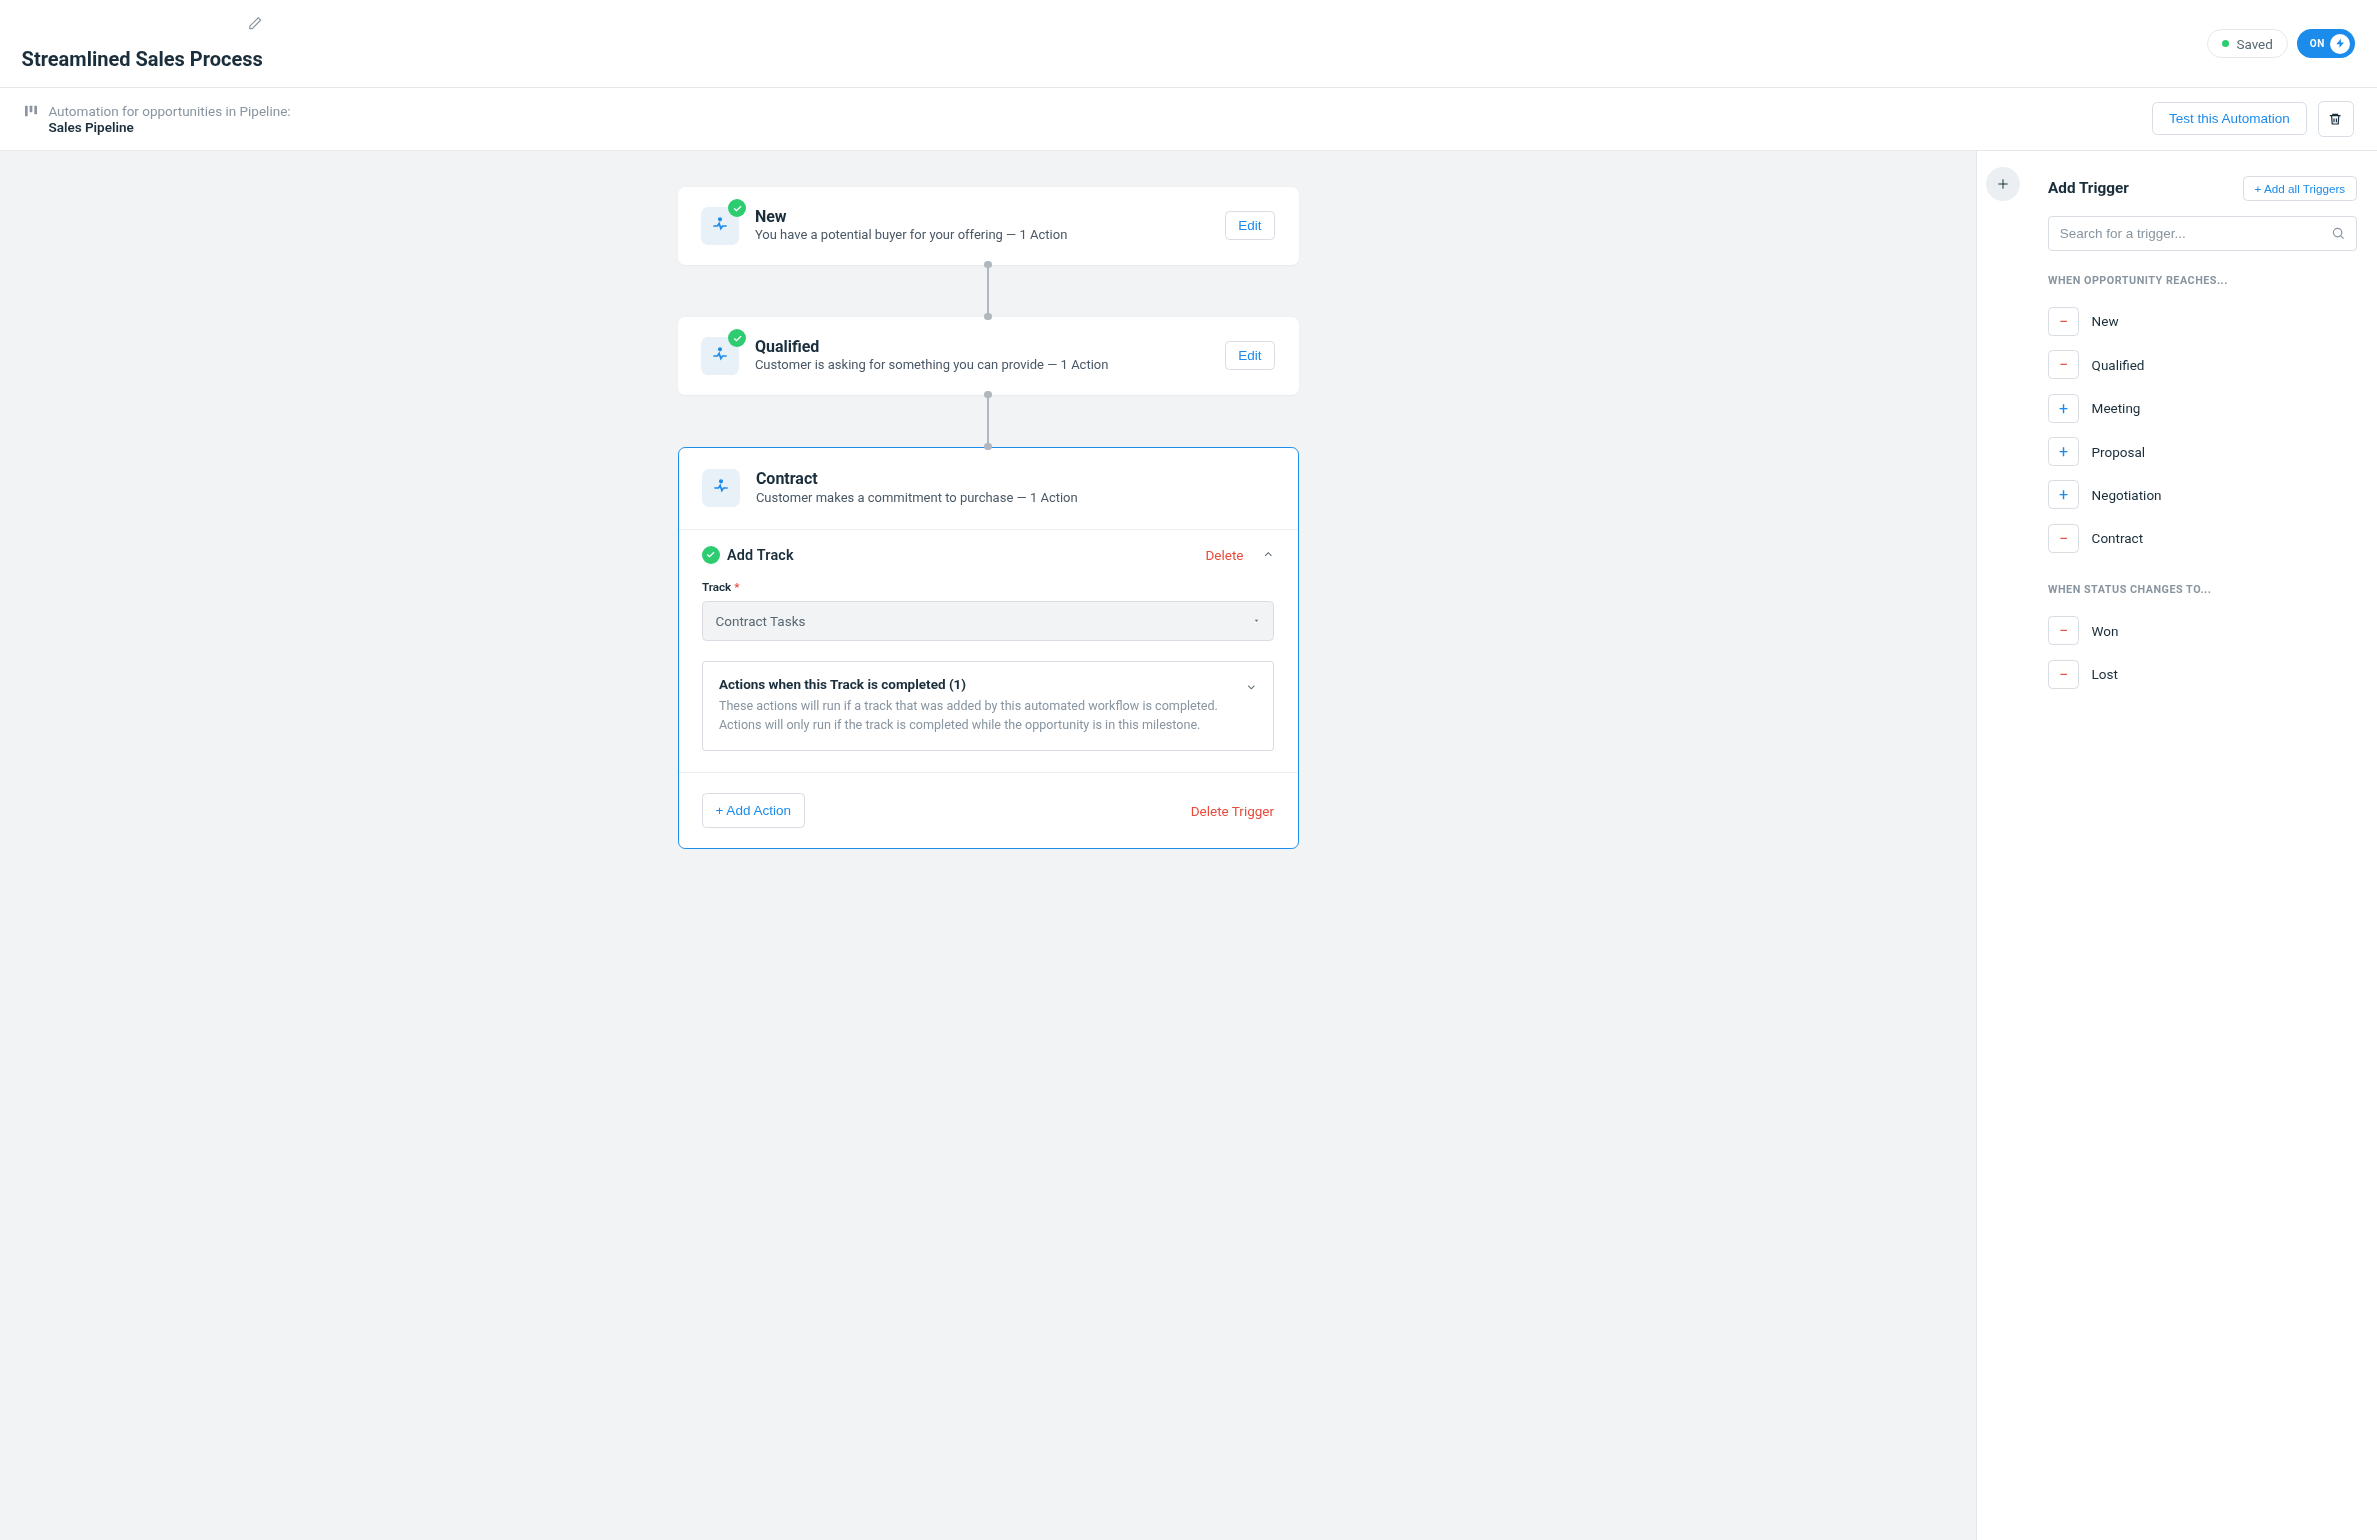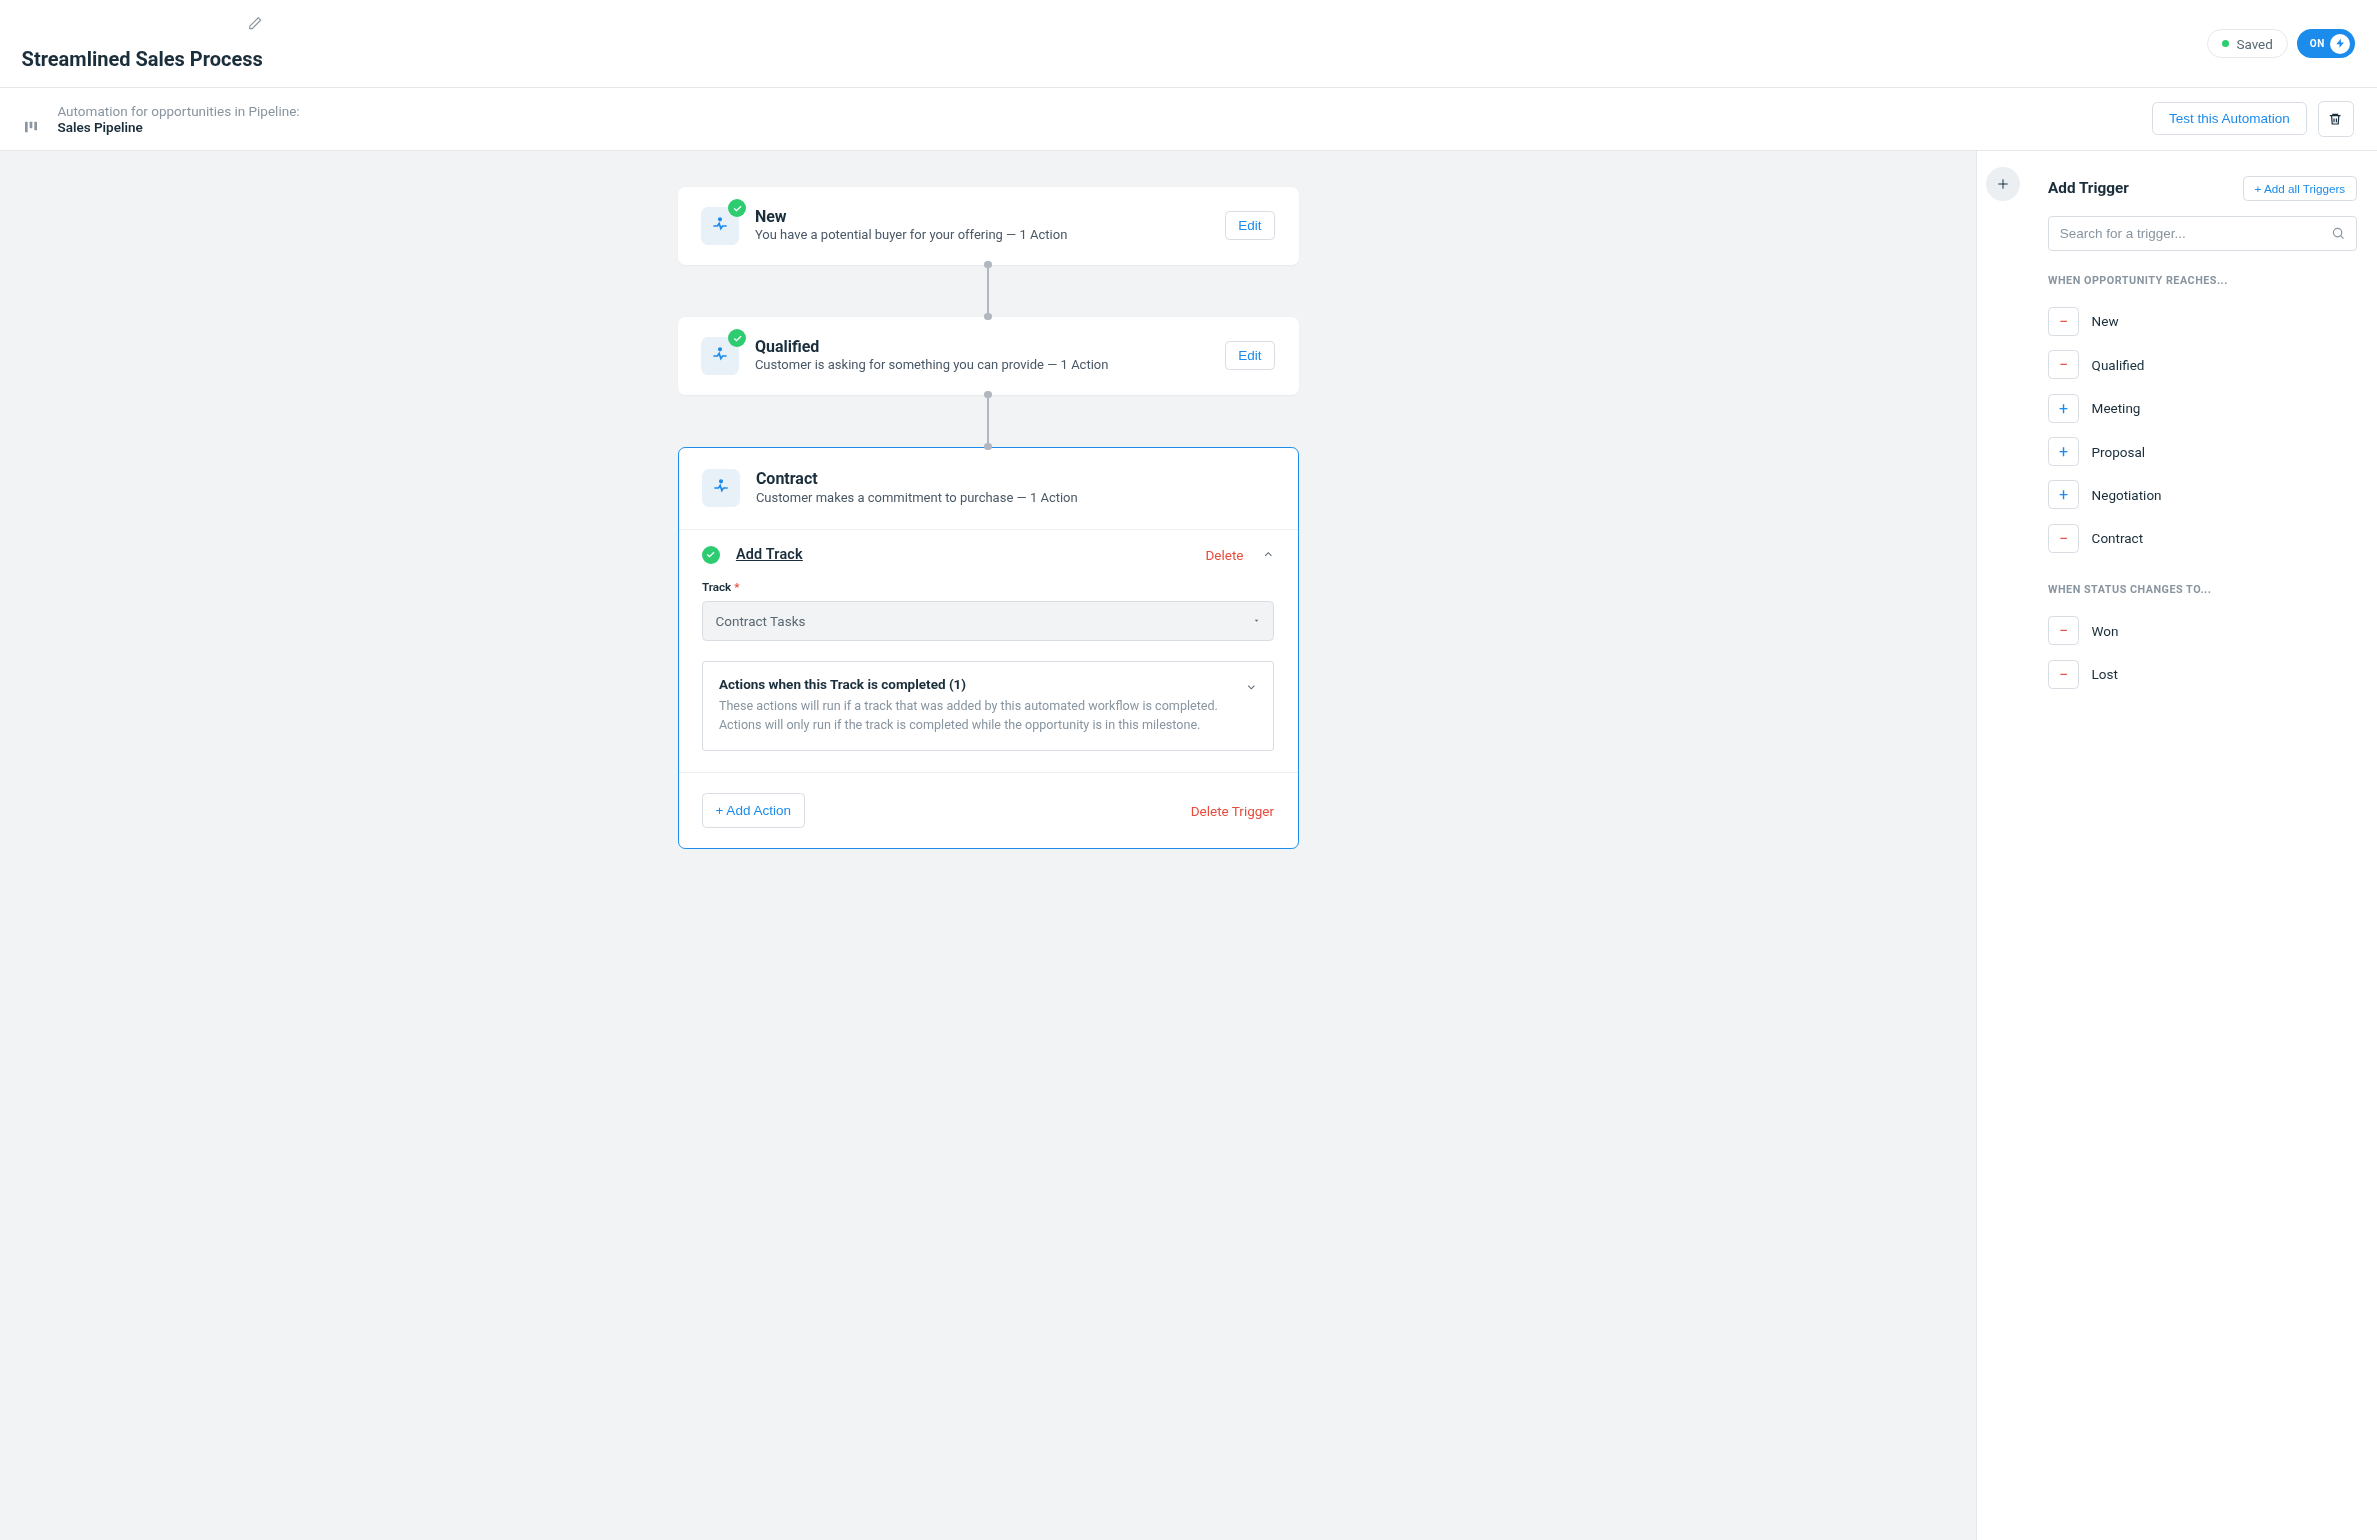--- a/index.html
+++ b/index.html
@@ -32,21 +32,21 @@
 }
 .bolt-circle {
   width: 20px; height: 20px; border-radius: 50%; background: #fff;
   display: flex; align-items: center; justify-content: center;
 }
 .bolt-circle svg { width: 10.8px; height: 12.6px; }
 .subheader {
   display: flex; align-items: center; justify-content: space-between;
   padding: 12.6px 23.4px; border-bottom: 0.9px solid #e5e8eb; background: #fff;
 }
-.subheader-left { display: flex; align-items: flex-end; gap: 18px; }
+.subheader-left { display: flex; align-items: flex-start; gap: 9px; }
 .sub-desc { color: #8895a0; font-size: 13.5px; }
 .sub-pipe { font-size: 13.5px; font-weight: 600; color: #1a2e3b; }
 .subheader-right { display: flex; align-items: center; gap: 10.8px; }
 .btn {
   border: 0.9px solid #d7dde3; background: #fff; border-radius: 5.4px;
   padding: 8px 16px; font-size: 13.5px; cursor: pointer; color: #1a2e3b;
 }
 .btn-blue-text { color: #1b8ceb; }
 .btn-blue-sm {
   color: #1b8ceb; border: 0.9px solid #d7dde3; background: #fff;
@@ -104,21 +104,21 @@
 .card-expanded .header-row {
   padding: 21.6px 23.4px; display: flex; align-items: flex-start; gap: 16px;
   border-bottom: 0.9px solid #eceff2;
 }
 .section {
   padding: 16px 23.4px 21.6px; border-bottom: 0.9px solid #eceff2;
 }
 .section-header {
   display: flex; align-items: center; justify-content: space-between;
 }
-.section-hl { display: flex; align-items: center; gap: 16px; text-decoration: underline; }
+.section-hl { display: flex; align-items: flex-end; gap: 7px; }
 .section-title { font-size: 14.4px; font-weight: 600; letter-spacing: 0.2px; }
 .check-circle {
   width: 18px; height: 18px; border-radius: 50%; background: #2ecc71;
   display: flex; align-items: center; justify-content: center;
 }
 .link-red { color: #e74c3c; font-size: 13.5px; cursor: pointer; }
 .chev { color: #5a6872; font-size: 12.6px; margin-left: 9px; }
 .section-hr { display: flex; align-items: center; gap: 9px; }
 .form-label { font-size: 11.7px; font-weight: 600; margin: 16px 0 7.2px; }
 .req-star { color: #e74c3c; }

